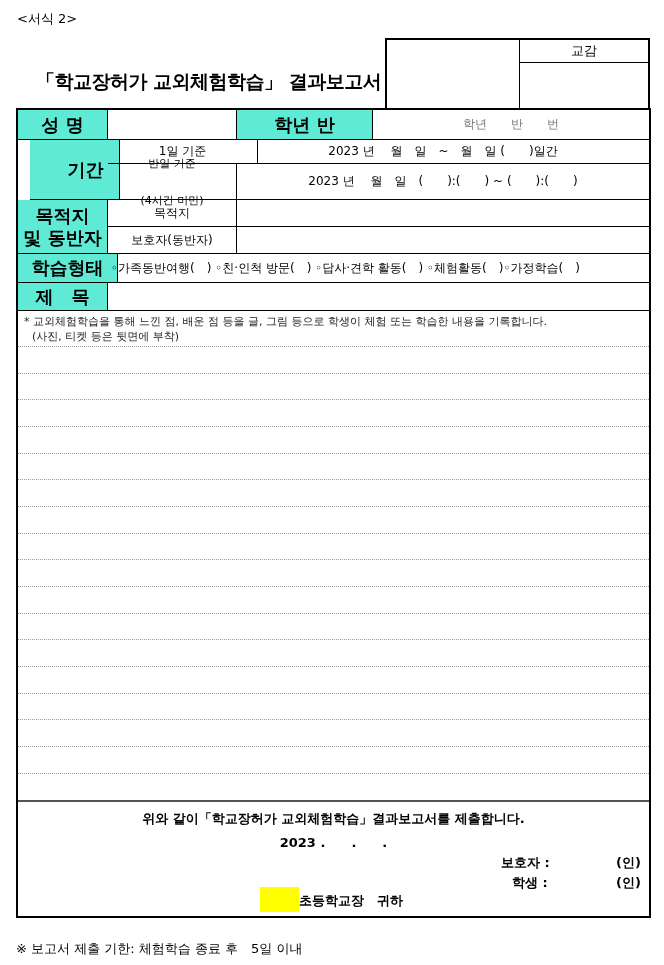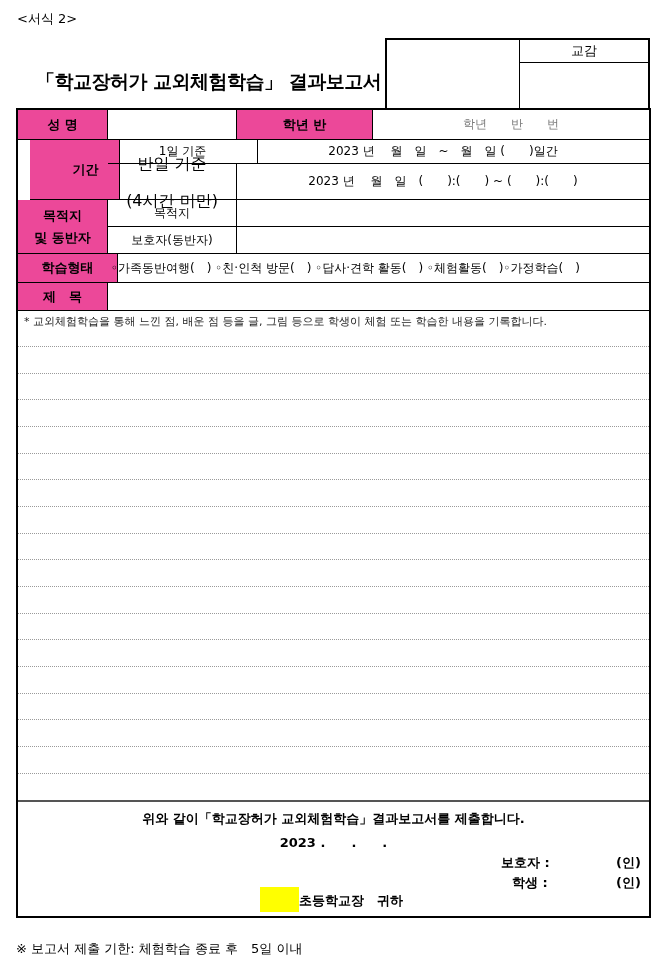--- a/index.html
+++ b/index.html
@@ -7,23 +7,23 @@
   .abs { position:absolute; }
   .form-label { left:17px; top:10px; font-size:13px; }
   .title { left:36px; top:50px; font-size:19px; font-weight:bold; letter-spacing:-0.5px;margin-top:19px; }
   .approval { left:385px; top:38px; width:265px; height:70px; border:2px solid #000; border-bottom:none; box-sizing:border-box; }
   .approval .col { position:absolute; top:0; height:100%; }
   .approval .c1 { left:0; width:132px; border-right:1.5px solid #000; }
   .approval .c2 { left:133px; right:0; }
   .approval .hd { height:22px; border-bottom:1.5px solid #000; text-align:center; font-size:13px; line-height:22px; }
   .form { left:16px; top:108px; width:635px; height:810px; border:2px solid #000; box-sizing:border-box; }
   .cell { position:absolute; box-sizing:border-box; border-right:1px solid #000; border-bottom:1px solid #000; display:flex; align-items:center; justify-content:center; font-size:12px; text-align:center; }
-  .gray { background:#ec4899; font-weight:bold; font-size:13px; }
+  .gray { background:#5eead4; font-weight:bold; font-size:18px; }
   .noR { border-right:none; }
-  .small { font-size:16px; line-height:15px;gap:22px; }
+  .small { font-size:11px; line-height:15px;gap:22px; }
   .note { position:absolute; left:6px; top:204px; font-size:11px; line-height:15px; color:#222; }
   .line { position:absolute; left:0; right:0; border-top:1px dotted #9a9a9a; }
   .thick { position:absolute; left:0; right:0; border-top:2px solid #555; }
   .declare { position:absolute; left:0; right:0; text-align:center; font-size:13px; font-weight:bold; }
   .hl { position:absolute; background:#ffff00; }
   .footer { left:16px; top:940px; font-size:13px; }
 </style>
 </head>
 <body>
 
@@ -66,20 +66,21 @@
   <div class="cell noR" style="left:219px;top:117px;right:0;height:27px;"></div>
 
   <div class="cell gray" style="left:0;top:144px;width:100px;height:29px;">학습형태</div>
   <div class="cell noR" style="left:90px;top:144px;right:0;height:29px;justify-content:flex-start;padding-left:3px;white-space:nowrap;overflow:hidden;font-size:12px;">◦가족동반여행(　) ◦친·인척 방문(　) ◦답사·견학 활동(　) ◦체험활동(　)◦가정학습(　)</div>
 
   <div class="cell gray" style="left:0;top:173px;width:90px;height:28px;">제　목</div>
   <div class="cell noR" style="left:90px;top:173px;right:0;height:28px;"></div>
 
   <div class="note">
     <div>* 교외체험학습을 통해 느낀 점, 배운 점 등을 글, 그림 등으로 학생이 체험 또는 학습한 내용을 기록합니다.</div>
+    <div style="padding-left:8px;">(사진, 티켓 등은 뒷면에 부착)</div>
   </div>
 
   <div style="position:absolute;left:0;right:0;top:236px;height:454px;">
     <div class="line" style="top:0px;"></div>
     <div class="line" style="top:27px;"></div>
     <div class="line" style="top:53px;"></div>
     <div class="line" style="top:80px;"></div>
     <div class="line" style="top:107px;"></div>
     <div class="line" style="top:133px;"></div>
     <div class="line" style="top:160px;"></div>

